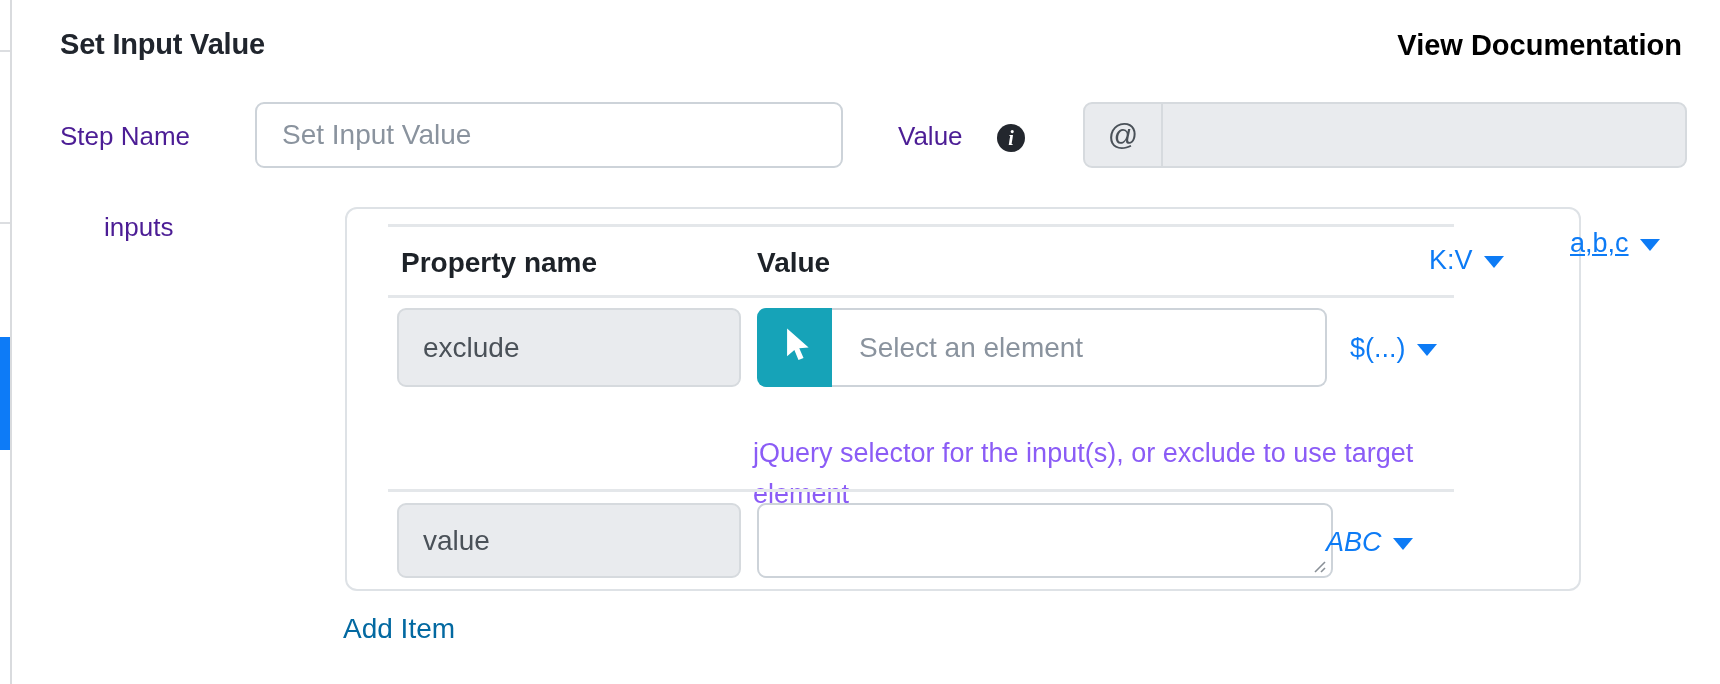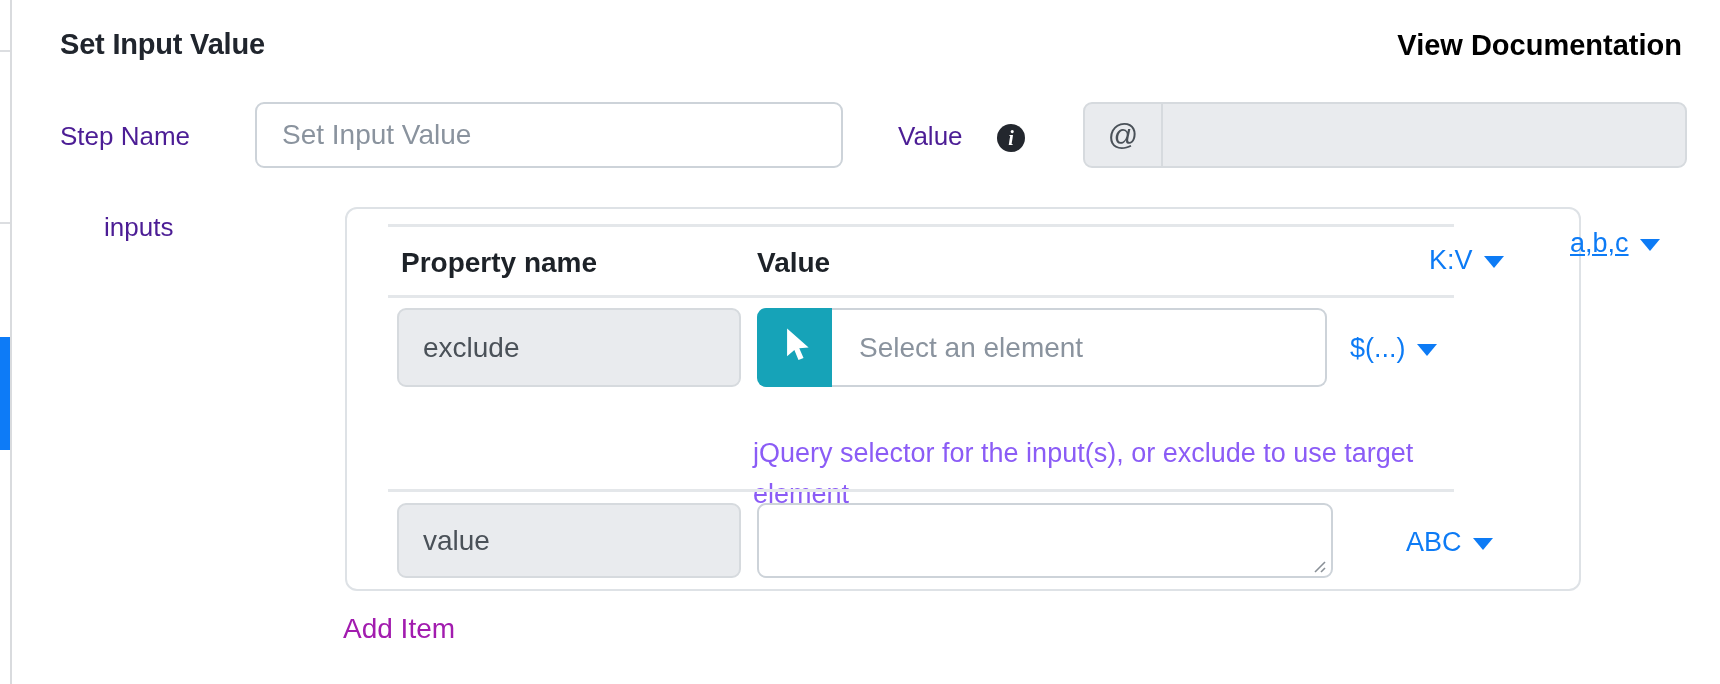--- a/index.html
+++ b/index.html
@@ -55,21 +55,21 @@
   .table-line { position:absolute; left:41px; width:1066px; height:3px; background:#e4e7ea; }
   .line-top { top:15px; } .line-head { top:86px; } .line-rowsep { top:280px; }
   .col-header { position:absolute; top:38px; font-size:28px; font-weight:700; color:#1d2228; }
   .col-prop { left:54px; } .col-val { left:410px; }
 
   .dropdown { display:flex; align-items:center; color:#0d7bf5; font-size:27px; font-weight:500; cursor:pointer; white-space:nowrap; }
   .caret { width:0; height:0; border-left:10px solid transparent; border-right:10px solid transparent; border-top:12px solid #0d7bf5; margin-left:11px; margin-top:3px; }
   .dd-kv   { position:absolute; left:1082px; top:36px; }
   .dd-abc-list { position:absolute; left:1570px; top:228px;text-decoration:underline; }
   .dd-selector-type { position:absolute; left:1003px; top:124px; }
-  .dd-value-type    { position:absolute; left:1059px; top:318px; }
+  .dd-value-type    { position:absolute; left:979px; top:318px;font-style:italic; }
 
   .prop-field {
     position:absolute; left:50px; width:344px; background:#e9ebee;
     border:2px solid #d6dade; border-radius:9px; color:#4a5158; font-size:28px;
     display:flex; align-items:center; padding:0 24px;
   }
   .prop-selector { top:99px; height:79px; }
   .prop-value   { top:294px; height:75px; }
 
   .picker-group { position:absolute; left:410px; top:99px; width:570px; height:79px; display:flex; }
@@ -85,21 +85,21 @@
 
   .help-text { position:absolute; left:406px; top:188px; width:690px; font-size:27px; line-height:41px; color:#8b5cf6;margin-top:36px; }
 
   .value-textarea {
     position:absolute; left:410px; top:294px; width:576px; height:75px;
     border:2px solid #cdd3d9; border-radius:9px; resize:none; outline:none;
     font-size:28px; padding:10px 20px; font-family:inherit; color:#2c3238; background:#fff;
   }
   .resize-handle { position:absolute; left:962px; top:347px; pointer-events:none; }
 
-  .add-item { position:absolute; left:343px; top:613px; font-size:28px; font-weight:500; color:#a21caf; text-decoration:none; cursor:pointer;text-align:center; }
+  .add-item { position:absolute; left:343px; top:613px; font-size:28px; font-weight:500; color:#0369a1; text-decoration:none; cursor:pointer;text-align:center; }
 </style>
 </head>
 <body>
 
 <div class="left-strip-border"></div>
 <div class="strip-line l1"></div>
 <div class="strip-line l2"></div>
 <div class="strip-selected"></div>
 
 <div class="page-title">Set Input Value</div>

